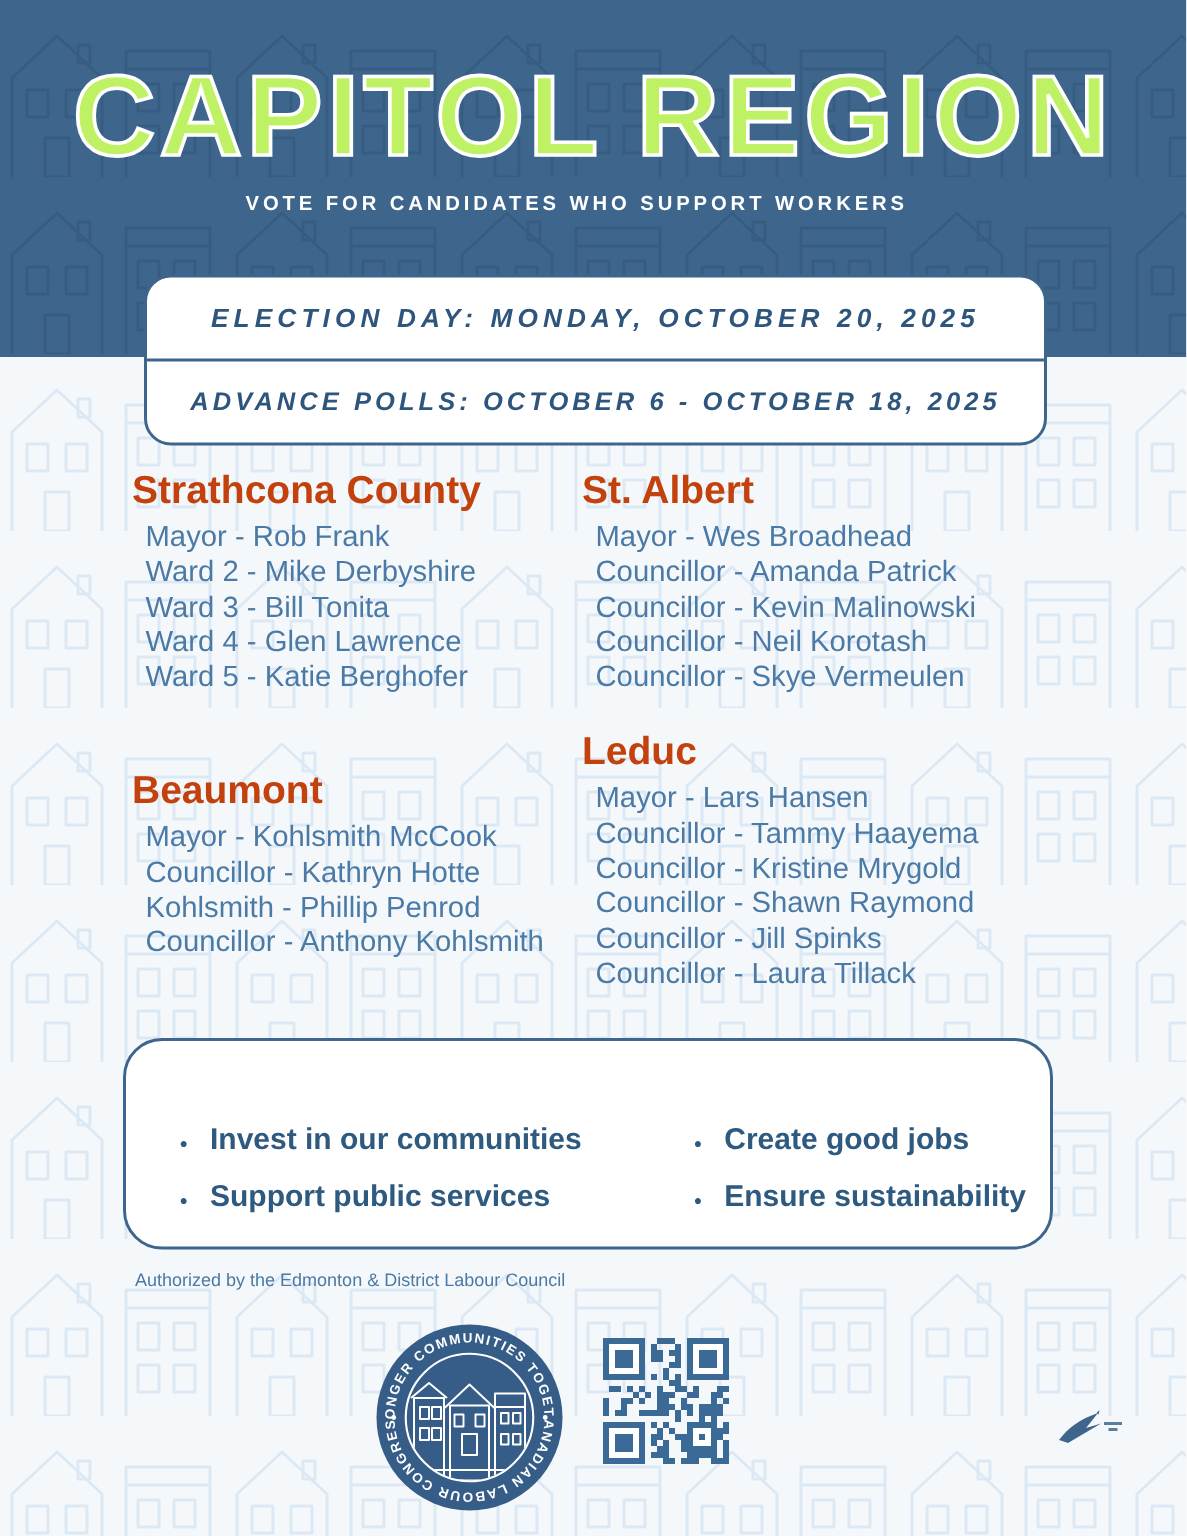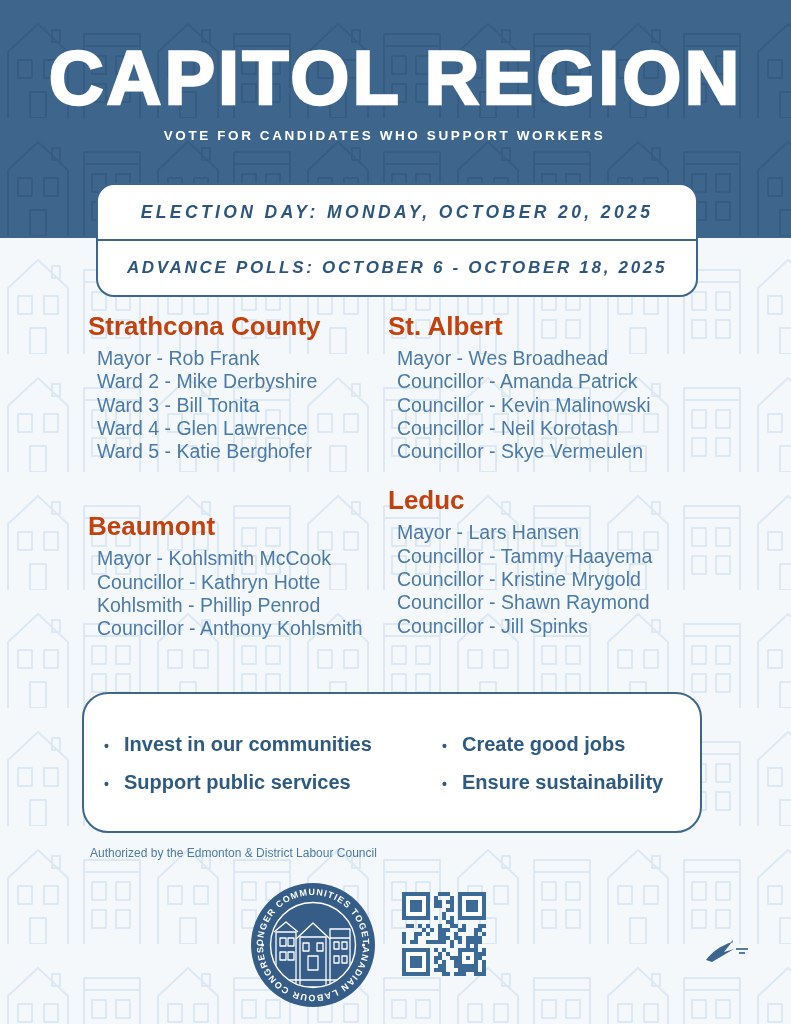--- a/index.html
+++ b/index.html
@@ -8,21 +8,21 @@
     font-family:"Liberation Sans", sans-serif; background:#f5f8fb;
   }
   .abs { position:absolute; }
   svg { display:block; }
 
   
   .header { position:absolute; top:0; left:0; width:791px; height:238px; background:#3e668c; z-index:1; }
   .header-pattern { position:absolute; top:0; left:0; }
   .title {
     position:absolute; top:40px; left:0; width:791px; margin:0; text-align:center;
-    font-size:76px; line-height:1; font-weight:700; letter-spacing:3px; color:#ffffff;
+    font-size:76px; line-height:1; font-weight:700; letter-spacing:3px; color:#bef264;
     -webkit-text-stroke:2.4px #ffffff; white-space:nowrap;
   }
   .subtitle {
     position:absolute; top:128px; left:0; width:769px; text-align:center;
     font-size:13.5px; font-weight:700; letter-spacing:2.6px; color:#ffffff; white-space:nowrap;
   }
 
   
   .dates-box {
     position:absolute; left:96px; top:183px; width:598px; height:110px; z-index:3;
@@ -42,21 +42,21 @@
   .sec-gap-left { margin-top:49px; }
   .sec-gap-right { margin-top:23px; }
   .cand { font-size:19.5px; line-height:23.3px; color:#4a7aa5; padding-left:9px; white-space:nowrap; }
 
   
   .priorities {
     position:absolute; left:82px; top:692px; width:620px; height:141px; z-index:2;
     background:#ffffff; border:2.5px solid #3e668c; border-radius:26px;
     display:flex; padding:38px 0 0 18px; box-sizing:border-box;
   }
-  .pcol { margin:0; padding:0; list-style:none; }
+  .pcol { margin:16px; padding:0; list-style:none; }
   .pcol.left { width:338px; }
   .pcol.right { width:240px; }
   .pitem { position:relative; padding-left:22px; margin-bottom:14px; font-size:20px;
     line-height:24px; font-weight:700; color:#2e5a80; white-space:nowrap; }
   .pitem::before { content:"\2022"; position:absolute; left:2px; top:2px; font-size:14px; color:#2e5a80; }
 
   
   .authorized { position:absolute; left:90px; top:846px; font-size:12px; color:#4a7aa5; z-index:2; }
   .badge { position:absolute; left:250px; top:882px; z-index:2; }
   .qr { position:absolute; left:402px; top:892px; z-index:2; }
@@ -153,20 +153,21 @@
           </div>
       </div>
       <div class="section sec-gap-right">
         <h2>Leduc</h2>
         <div class="cands">
             <div class="cand">Mayor - Lars Hansen</div>
             <div class="cand">Councillor - Tammy Haayema</div>
             <div class="cand">Councillor - Kristine Mrygold</div>
             <div class="cand">Councillor - Shawn Raymond</div>
             <div class="cand">Councillor - Jill Spinks</div>
+            <div class="cand">Councillor - Laura Tillack</div>
           </div>
       </div>
     </div>
   </div>
 
   <div class="priorities">
     <ul class="pcol left">
         <li class="pitem">Invest in our communities</li>
         <li class="pitem">Support public services</li>
       </ul>

